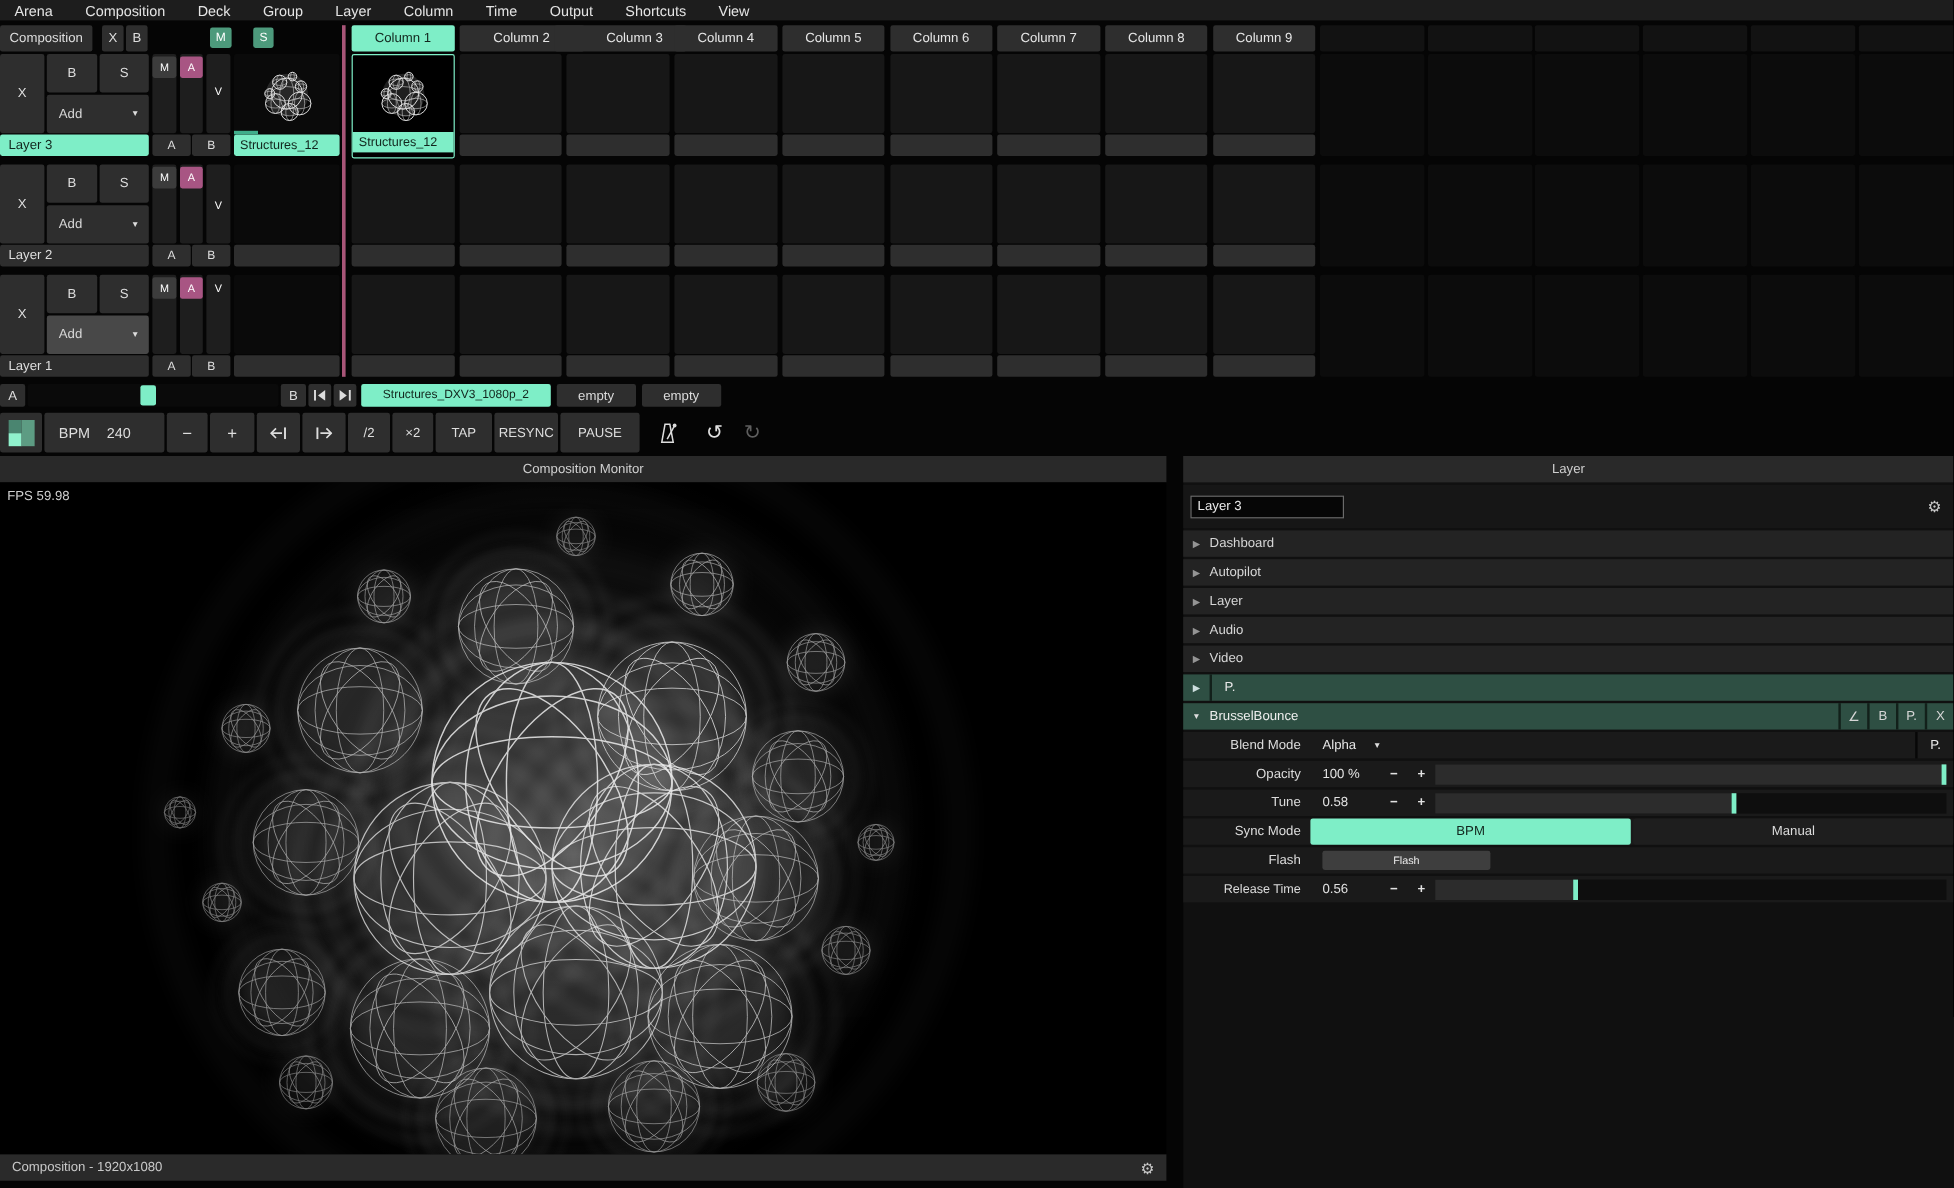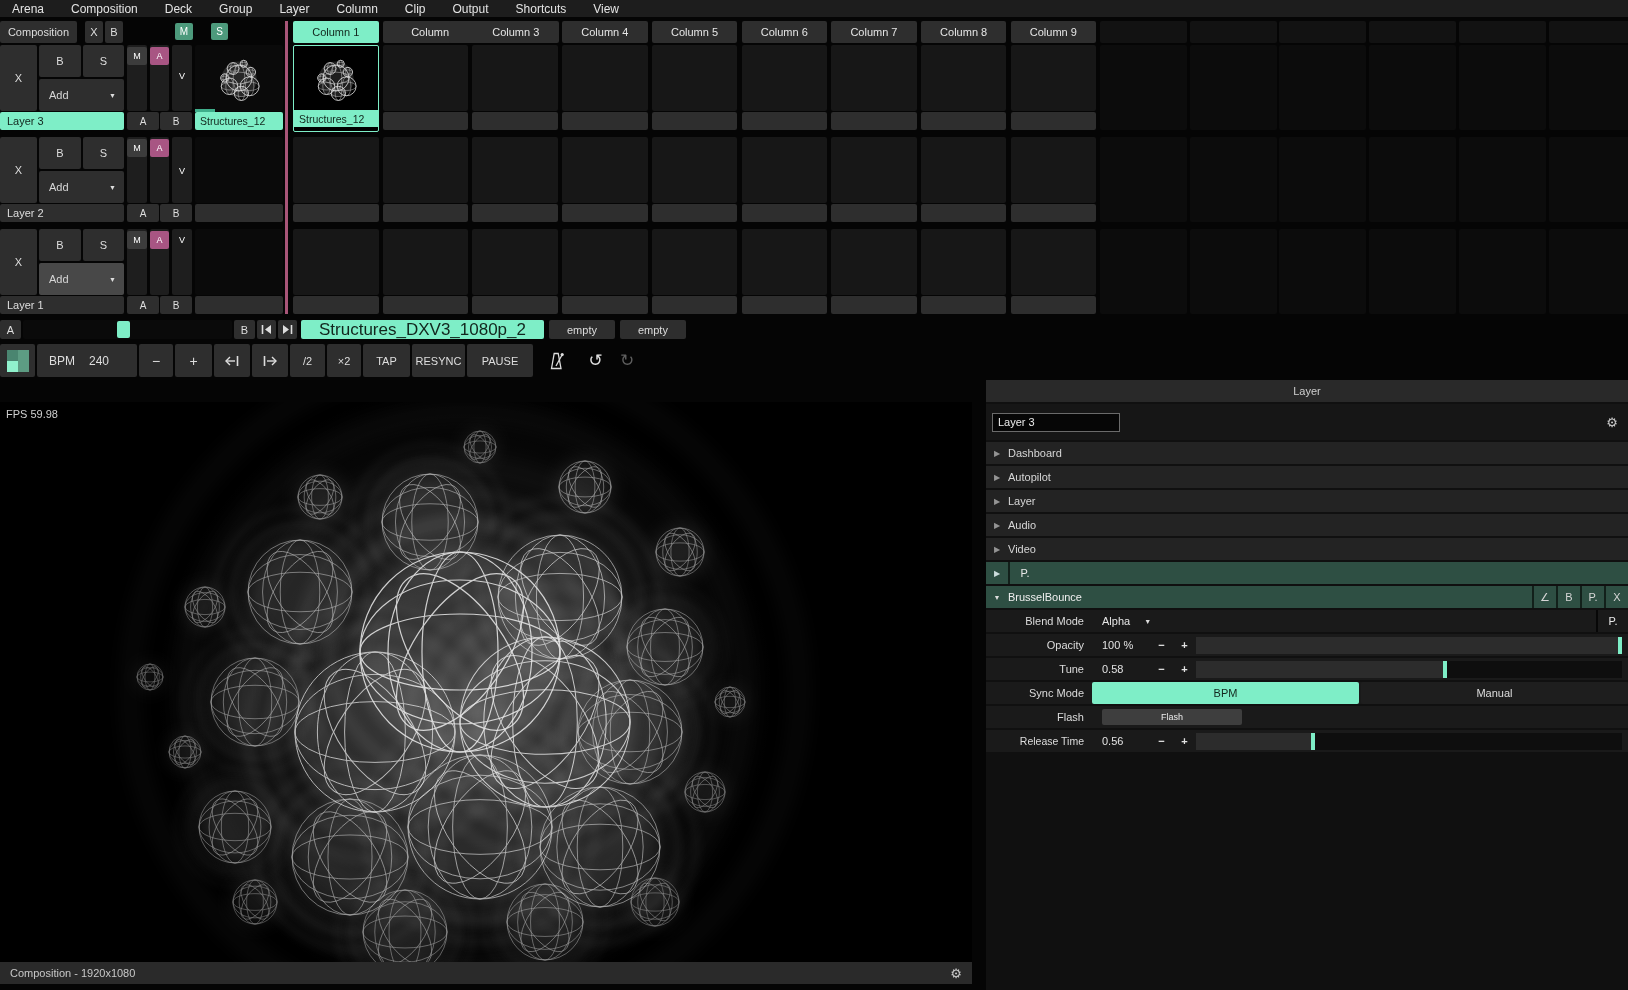--- a/index.html
+++ b/index.html
@@ -47,38 +47,38 @@
 
 <div id="app">
 
   <div id="menubar" class="abs">
       <span class="menu-item">Arena</span>
       <span class="menu-item">Composition</span>
       <span class="menu-item">Deck</span>
       <span class="menu-item">Group</span>
       <span class="menu-item">Layer</span>
       <span class="menu-item">Column</span>
-      <span class="menu-item">Clip</span>
+      <span class="menu-item">Time</span>
       <span class="menu-item">Output</span>
       <span class="menu-item">Shortcuts</span>
       <span class="menu-item">View</span>
     </div>
 
   <div class="abs btn flexc" style="left:0;top:21px;width:77px;height:22px;">Composition</div>
   <div class="abs btn flexc" style="left:85px;top:21px;width:18px;height:22px;">X</div>
   <div class="abs btn flexc" style="left:105px;top:21px;width:18px;height:22px;">B</div>
   <div class="abs flexc" style="left:175px;top:23px;width:18px;height:17px;background:var(--teal);border-radius:2px;color:#fff;font-size:10px;">M</div>
   <div class="abs flexc" style="left:211px;top:23px;width:17px;height:17px;background:var(--teal);border-radius:2px;color:#fff;font-size:10px;">S</div>
 
   <div class="abs" style="left:285px;top:21px;width:3px;height:293px;background:var(--magenta);"></div>
 
   <div id="grid">
       <div class="flexc colhdr sel abs" style="left: 293px; top: 21px; width: 85.5px; height: 22px;">Column 1</div>
       <div class="flexc colhdr abs" style="left: 382.7px; top: 21px; width: 104px; height: 22px;">Column 2</div>
-      <div class="flexc colhdr abs" style="left: 449px; top: 21px; width: 85.5px; height: 22px; padding-left: 24px;">Column 3</div>
+      <div class="flexc colhdr abs" style="left: 462px; top: 21px; width: 85.5px; height: 22px; padding-left: 24px;">Column 3</div>
       <div class="flexc colhdr abs" style="left: 562.1px; top: 21px; width: 85.5px; height: 22px;">Column 4</div>
       <div class="flexc colhdr abs" style="left: 651.8px; top: 21px; width: 85.5px; height: 22px;">Column 5</div>
       <div class="flexc colhdr abs" style="left: 741.5px; top: 21px; width: 85.5px; height: 22px;">Column 6</div>
       <div class="flexc colhdr abs" style="left: 831.2px; top: 21px; width: 85.5px; height: 22px;">Column 7</div>
       <div class="flexc colhdr abs" style="left: 920.9px; top: 21px; width: 85.5px; height: 22px;">Column 8</div>
       <div class="flexc colhdr abs" style="left: 1010.6px; top: 21px; width: 85.5px; height: 22px;">Column 9</div>
       <div class="abs" style="left: 1100px; top: 21px; width: 87px; height: 22px; background: rgb(18, 18, 18); border-radius: 2px;"></div>
       <div class="abs" style="left: 1189.7px; top: 21px; width: 87px; height: 22px; background: rgb(18, 18, 18); border-radius: 2px;"></div>
       <div class="abs" style="left: 1279.4px; top: 21px; width: 87px; height: 22px; background: rgb(18, 18, 18); border-radius: 2px;"></div>
       <div class="abs" style="left: 1369.1px; top: 21px; width: 87px; height: 22px; background: rgb(18, 18, 18); border-radius: 2px;"></div>
@@ -274,21 +274,21 @@
           <path d="M10 0 4 4.5 10 9z" fill="#ddd"></path>
         </svg>
     </div>
     <div class="abs btn flexc" style="left:278px;top:0;width:19px;height:19px;">
       <svg width="11" height="9" viewBox="0 0 11 9">
           <path d="M9.5 0v9" stroke="#ddd" stroke-width="1.6"></path>
           <path d="M1 0l6 4.5L1 9z" fill="#ddd"></path>
         </svg>
     </div>
     <div id="decktabs" class="abs" style="left:301px;top:0;height:19px;display:flex;gap:5px;">
-        <div class="flexc" style="height: 19px; border-radius: 2px; padding: 0px 18px; font-size: 17px; background: rgb(126, 238, 199); color: rgb(18, 38, 29);">Structures_DXV3_1080p_2</div>
+        <div class="flexc" style="height: 19px; border-radius: 2px; padding: 0px 18px; font-size: 10px; background: rgb(126, 238, 199); color: rgb(18, 38, 29);">Structures_DXV3_1080p_2</div>
         <div class="flexc" style="height: 19px; border-radius: 2px; padding: 0px 18px; font-size: 11px; background: rgb(46, 46, 46); color: rgb(220, 220, 220);">empty</div>
         <div class="flexc" style="height: 19px; border-radius: 2px; padding: 0px 18px; font-size: 11px; background: rgb(46, 46, 46); color: rgb(220, 220, 220);">empty</div>
       </div>
   </div>
 
   <div id="transport" class="abs" style="top:344px;height:33px;display:flex;gap:2px;">
     <div class="btn flexc" style="width:35px;height:33px;">
       <svg width="22" height="22" viewBox="0 0 22 22">
         <rect x="0" y="0" width="11" height="11" fill="#4a8570"></rect>
         <rect x="0" y="11" width="11" height="11" fill="#90f2cd"></rect>
@@ -324,20 +324,21 @@
       <svg width="16" height="18" viewBox="0 0 16 18">
           <path d="M5.2 1.5h4L12 16.5H2.5z" fill="none" stroke="#ddd" stroke-width="1.3"></path>
           <path d="M7 14 13 3" stroke="#ddd" stroke-width="1.3"></path>
           <circle cx="13.2" cy="2.6" r="1.6" fill="#ddd"></circle>
         </svg>
     </div>
     <div class="flexc" style="width:29px;font-size:17px;color:#e0e0e0;">↺</div>
     <div class="flexc" style="width:30px;font-size:17px;color:#5e5e5e;">↻</div>
   </div>
 
+  <div class="abs ttl flexc" style="left:0;top:380px;width:972px;height:22px;">Composition Monitor</div>
   <div class="abs" style="left:0;top:402px;width:972px;height:560px;background:#000;overflow:hidden;">
     <svg id="monitor-art" width="972" height="560" viewBox="0 0 972 560">
         <defs>
   <filter id="b1" x="-80%" y="-80%" width="260%" height="260%">
             <feGaussianBlur stdDeviation="10"></feGaussianBlur>
           </filter>
   <filter id="b2" x="-80%" y="-80%" width="260%" height="260%">
             <feGaussianBlur stdDeviation="4"></feGaussianBlur>
           </filter>
   <radialGradient id="glow">

